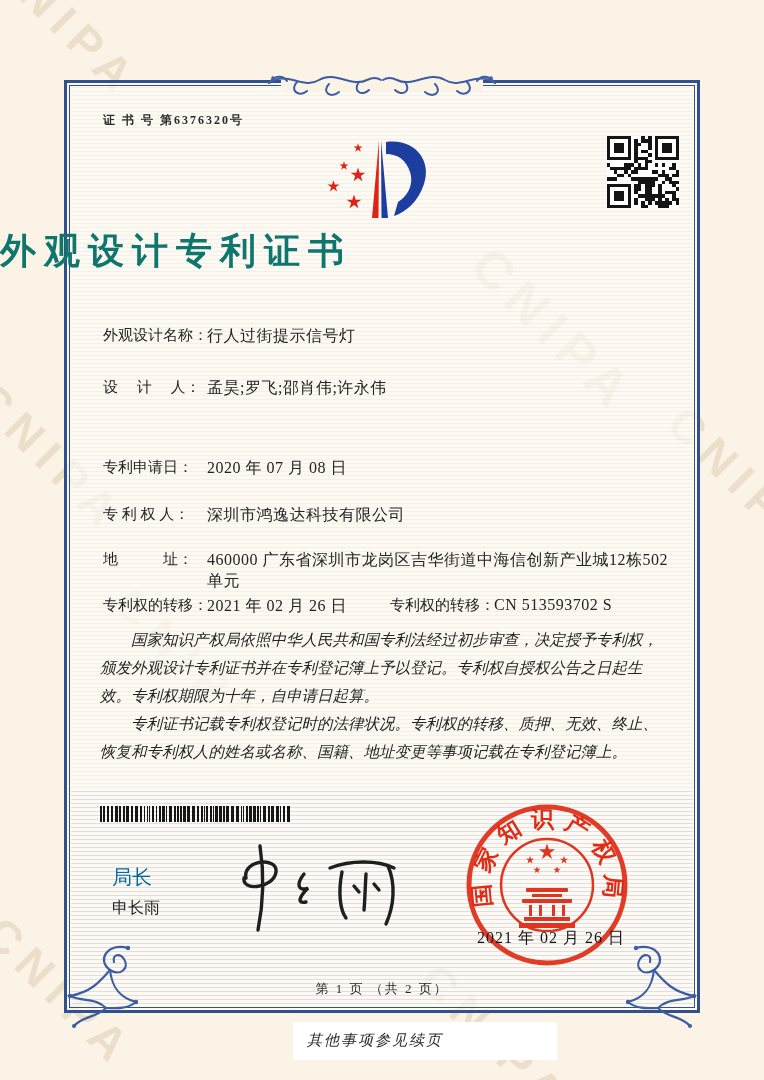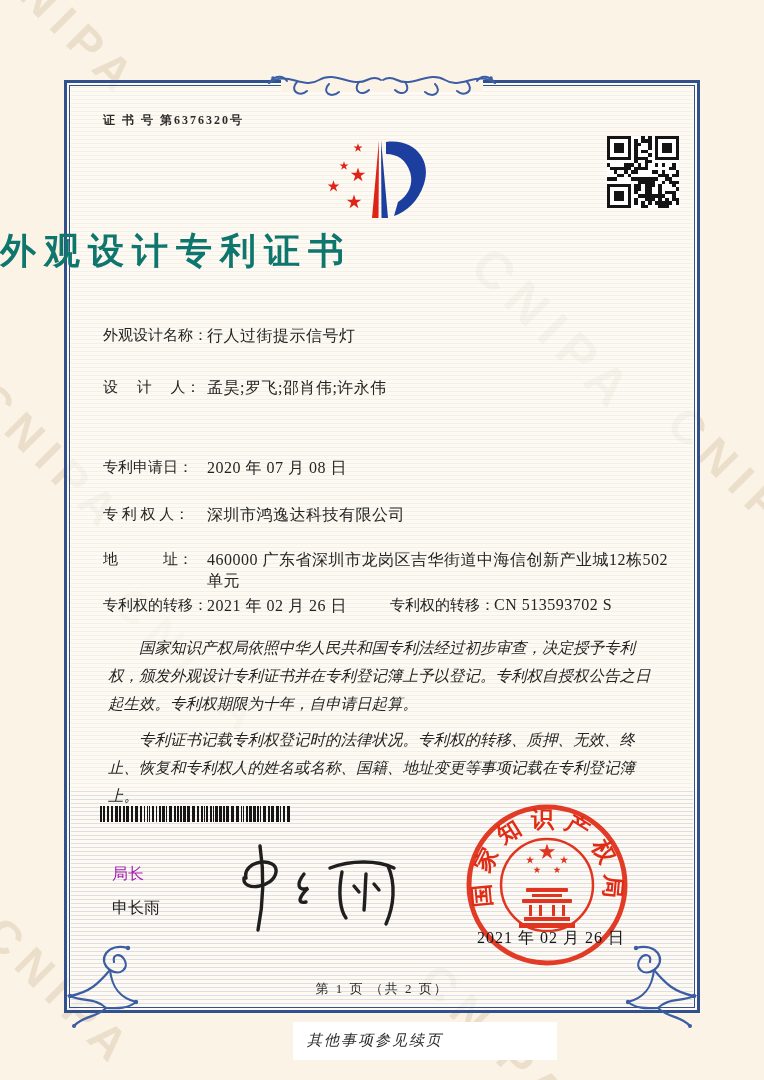--- a/index.html
+++ b/index.html
@@ -19,24 +19,24 @@
   .z2{z-index:2;} .z3{z-index:3;}
   .cert-no{left:103px;top:112px;font-size:12px;letter-spacing:2px;color:#2b2b2b;font-weight:bold;}
   .title{left:0;top:227px;width:680px;text-align:left;font-size:36px;font-weight:bold;
       letter-spacing:8px;color:#0f766e;}
   .row{position:absolute;left:103px;font-size:16px;color:#242424;z-index:2;white-space:nowrap;}
   .lbl{display:inline-block;width:104px;font-size:15px;vertical-align:top;white-space:nowrap;}
   .val{display:inline-block;max-width:462px;vertical-align:top;letter-spacing:.5px;white-space:normal;}
   .pair2{position:absolute;left:287px;top:0;white-space:nowrap;}
   .body-text{left:100px;top:626px;width:568px;font-size:15.5px;line-height:28px;
       color:#242424;font-style:italic;}
-  .body-text p{margin:8px;text-indent:2em;}
+  .body-text p{margin:0;text-indent:2em;}
   .barcode{left:100px;top:806px;width:212px;height:16px;font-size:0;}
   .barcode i{display:inline-block;height:100%;background:#161616;}
-  .sig-title{left:112px;top:864px;font-size:16px;color:#a21caf;text-align:right;}
+  .sig-title{left:112px;top:864px;font-size:20px;color:#0369a1;text-align:right;}
   .sig-name{left:112px;top:898px;font-size:16px;color:#222;}
   .seal-date{left:477px;top:928px;font-size:16px;letter-spacing:1px;color:#161616;z-index:4;}
   .page-info{left:0;top:980px;width:764px;text-align:center;font-size:13px;
       letter-spacing:2px;color:#2b2b2b;}
   .cont-strip{left:293px;top:1022px;width:264px;height:38px;background:#ffffff;z-index:2;}
   .cont-note{position:absolute;left:14px;top:9px;font-size:15px;font-style:italic;
       letter-spacing:2px;color:#2b2b2b;}
 </style>
 </head>
 <body>

